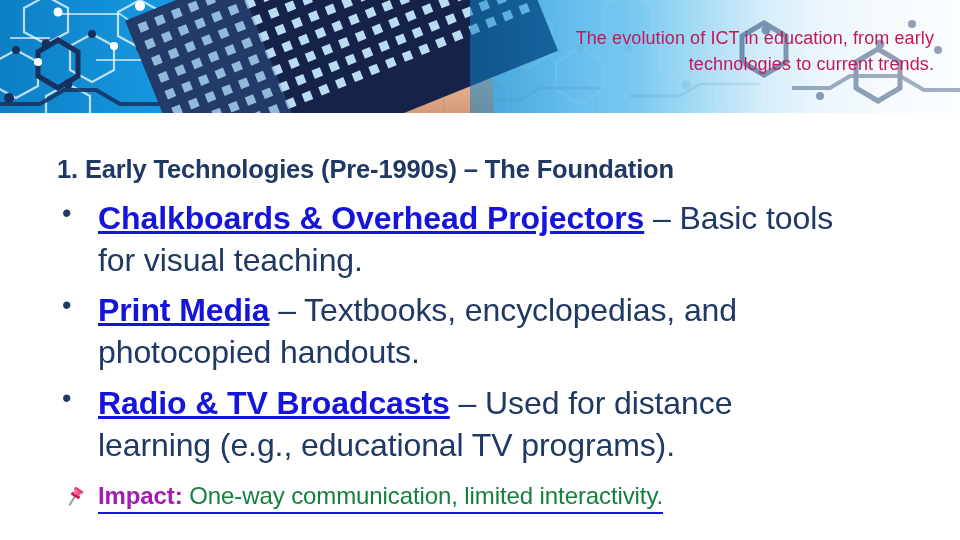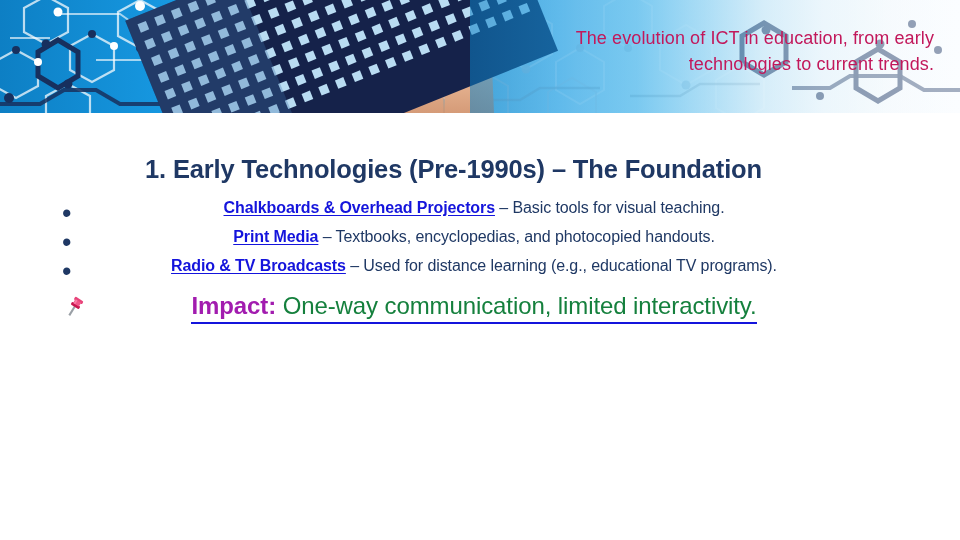--- a/index.html
+++ b/index.html
@@ -59,21 +59,20 @@
   }
 
   
   .content {
     position: absolute;
     left: 0;
     top: 113px;
     width: 908px;
     height: 427px;
     padding: 41px 58px 0 57px;
-    text-align: center;
   }
 
   .slide-title {
     font-size: 25.5px;
     font-weight: bold;
     color: #1f3864;
     letter-spacing: -0.15px;
     line-height: 1.2;
     margin-bottom: 12px;
     white-space: nowrap;
@@ -82,21 +81,21 @@
   ul.bullets {
     list-style: none;
     margin: 0;
     padding: 0;
   }
 
   ul.bullets > li {
     position: relative;
     padding-left: 41px;
     margin-bottom: 8px;
-    font-size: 16px;
+    font-size: 32px;
     line-height: 1.32;
     color: #1f3864;
     letter-spacing: -0.1px;
   }
 
   ul.bullets > li::before {
     content: "\2022";
     position: absolute;
     left: 5px;
     top: -1px;

